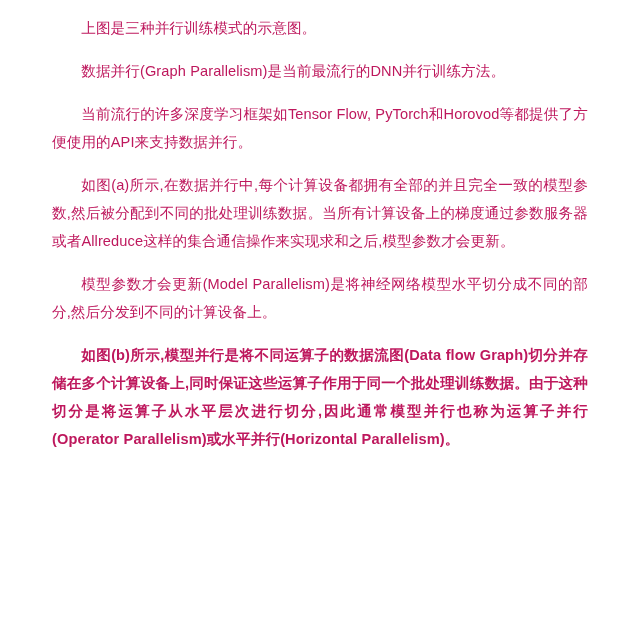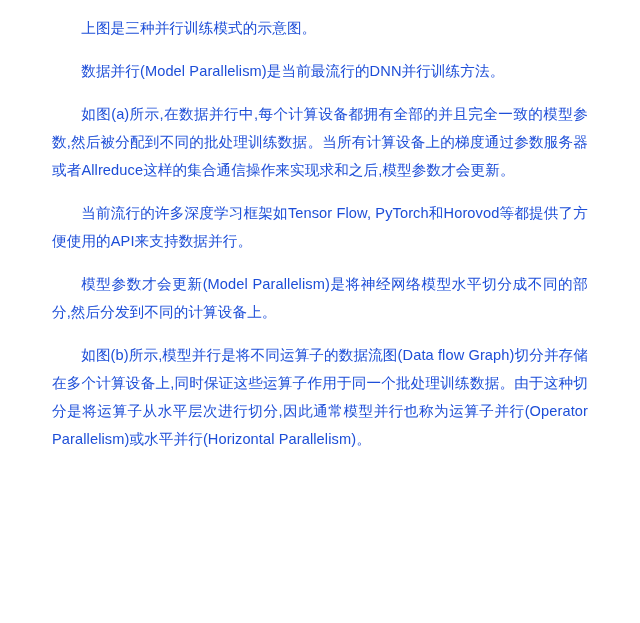--- a/index.html
+++ b/index.html
@@ -21,30 +21,31 @@
     padding: 14px 44px 10px 52px;
     background: #ffffff;
   }
   .para {
     font-size: 14.6px;
     line-height: 28px;
     text-indent: 2em;
     margin: 0 8px 15px 0;
     text-align: justify;
     text-justify: inter-character;
-    color: #1d4ed8;
+    color: #be185d;
     letter-spacing: 0.1px;
   }
   .para:last-child {
     margin-bottom: 0;
+    font-weight: bold;
   }
 </style>
 </head>
 <body>
 
 <div class="page">
   <p class="para">上图是三种并行训练模式的示意图。</p>
-  <p class="para">数据并行(Model Parallelism)是当前最流行的DNN并行训练方法。</p>
+  <p class="para">数据并行(Graph Parallelism)是当前最流行的DNN并行训练方法。</p>
+  <p class="para">当前流行的许多深度学习框架如Tensor Flow, PyTorch和Horovod等都提供了方便使用的API来支持数据并行。</p>
   <p class="para">如图(a)所示,在数据并行中,每个计算设备都拥有全部的并且完全一致的模型参数,然后被分配到不同的批处理训练数据。当所有计算设备上的梯度通过参数服务器或者Allreduce这样的集合通信操作来实现求和之后,模型参数才会更新。</p>
-  <p class="para">当前流行的许多深度学习框架如Tensor Flow, PyTorch和Horovod等都提供了方便使用的API来支持数据并行。</p>
   <p class="para">模型参数才会更新(Model Parallelism)是将神经网络模型水平切分成不同的部分,然后分发到不同的计算设备上。</p>
   <p class="para">如图(b)所示,模型并行是将不同运算子的数据流图(Data flow Graph)切分并存储在多个计算设备上,同时保证这些运算子作用于同一个批处理训练数据。由于这种切分是将运算子从水平层次进行切分,因此通常模型并行也称为运算子并行(Operator Parallelism)或水平并行(Horizontal Parallelism)。</p>
 </div>
 
 </body></html>

